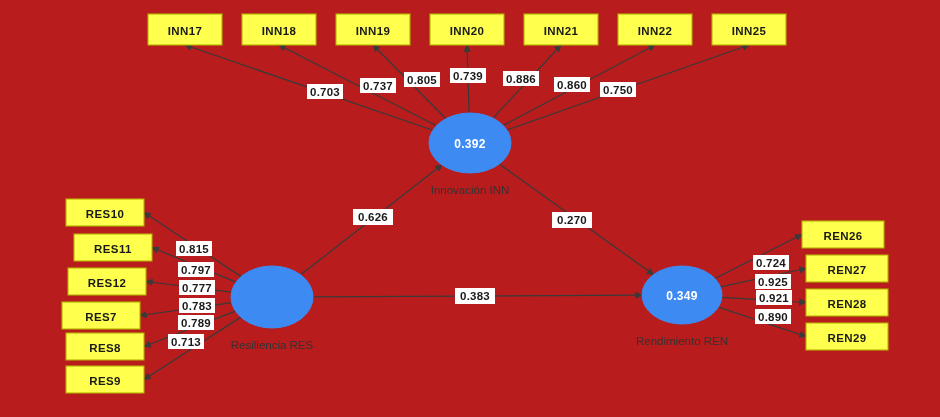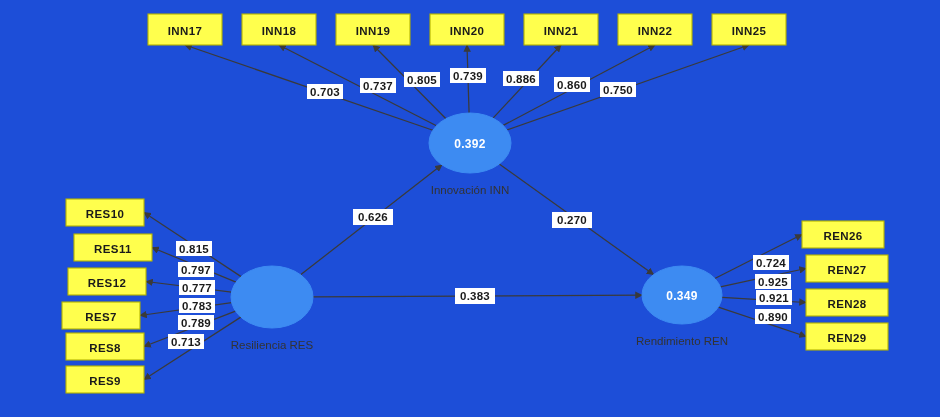--- a/index.html
+++ b/index.html
@@ -1,18 +1,18 @@
 <!DOCTYPE html>
 <html><head>
 <meta charset="utf-8">
 <style>
   html,body{margin:0;padding:0;background:#ffffff;}
   body{width:940px;height:417px;overflow:hidden;
        font-family:"Liberation Sans","DejaVu Sans",sans-serif;}
-  #diagram{position:relative;width:940px;height:417px;background:#1d4ed8;}
+  #diagram{position:relative;width:940px;height:417px;background:#b91c1c;}
   svg{position:absolute;top:0;left:0;width:940px;height:417px;}
   .ind-box{fill:#ffff4d;stroke:#b3b300;stroke-width:1.1;}
   .ind-label{font-family:"Liberation Sans","DejaVu Sans",sans-serif;
              font-size:11.5px;font-weight:bold;fill:#1a1a1a;
              text-anchor:middle;dominant-baseline:central;
              letter-spacing:0.4px;}
   .lat-circle{fill:#3d8bf2;stroke:#3d8bf2;stroke-width:1;}
   .lat-r2{font-family:"Liberation Sans","DejaVu Sans",sans-serif;
           font-size:12px;font-weight:bold;fill:#ffffff;
           text-anchor:middle;dominant-baseline:central;letter-spacing:0.3px;}

